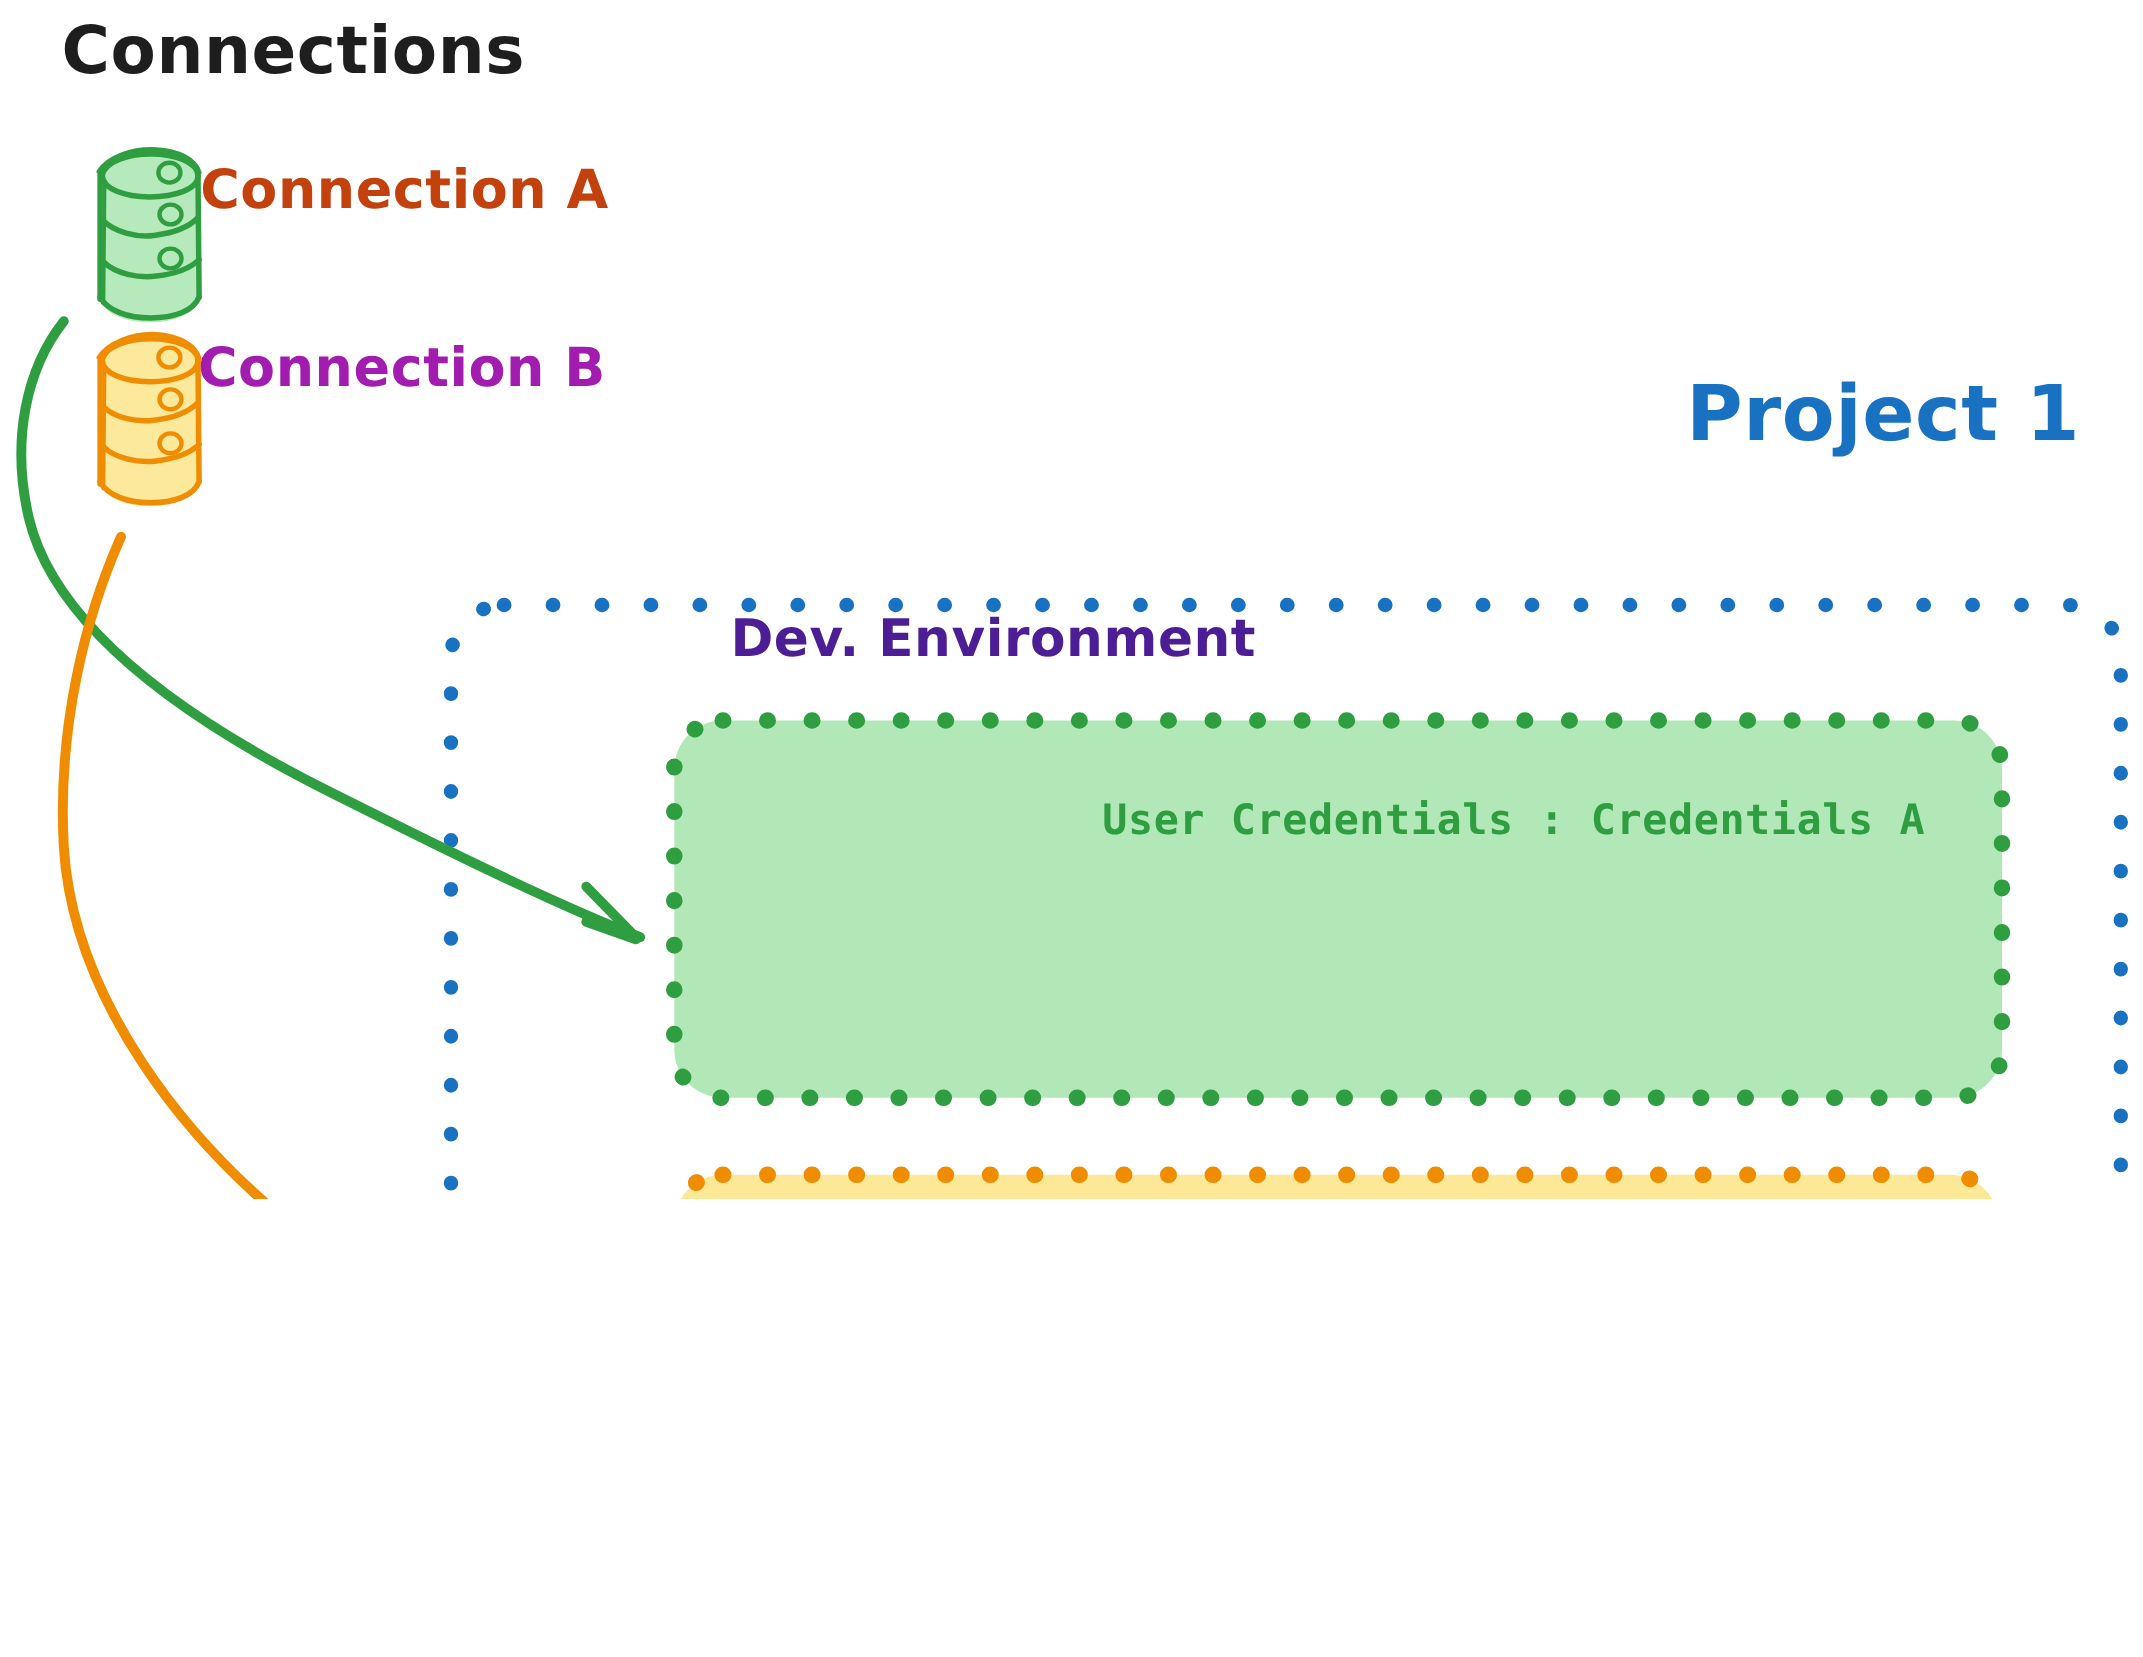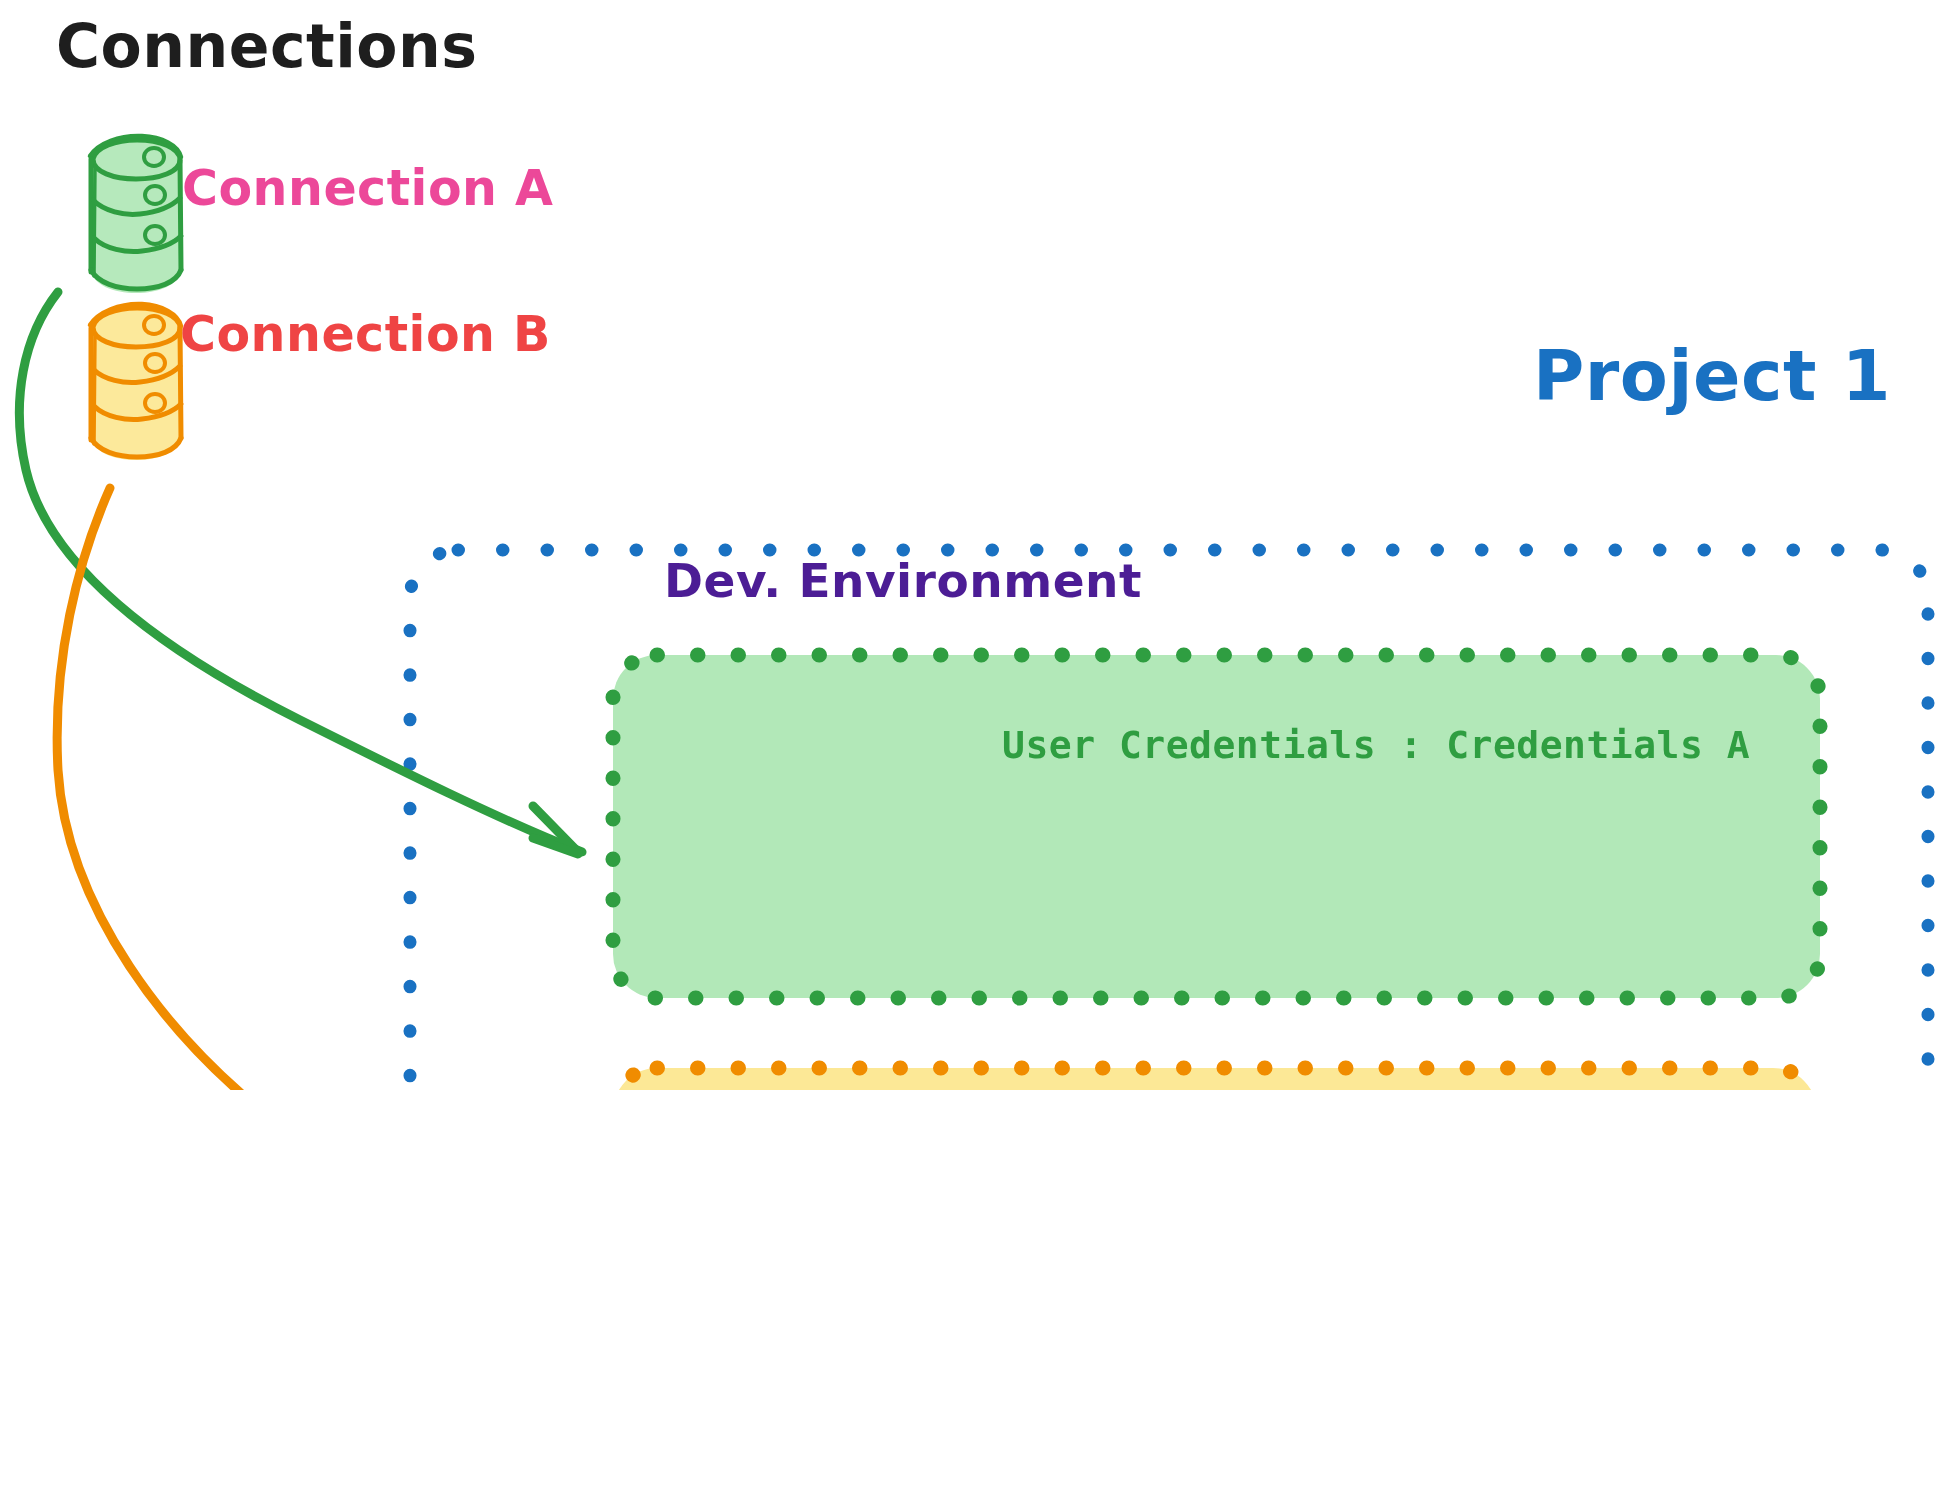--- a/index.html
+++ b/index.html
@@ -42,28 +42,27 @@
   #title-connections {
     left: 56px;
     top: 16px;
     font-size: 60px;
     color: #1e1e1e;
   }
   #label-conn-a {
     left: 182px;
     top: 148px;
     font-size: 49px;
-    color: #ec4899;
-    margin-top: 16px;
+    color: #c2410c;
   }
   #label-conn-b {
     left: 180px;
     top: 310px;
     font-size: 49px;
-    color: #ef4444;
+    color: #a21caf;
   }
   #label-project {
     left: 1533px;
     top: 341px;
     font-size: 70px;
     color: #1971c2;
   }
   #label-dev-env {
     left: 664px;
     top: 557px;

